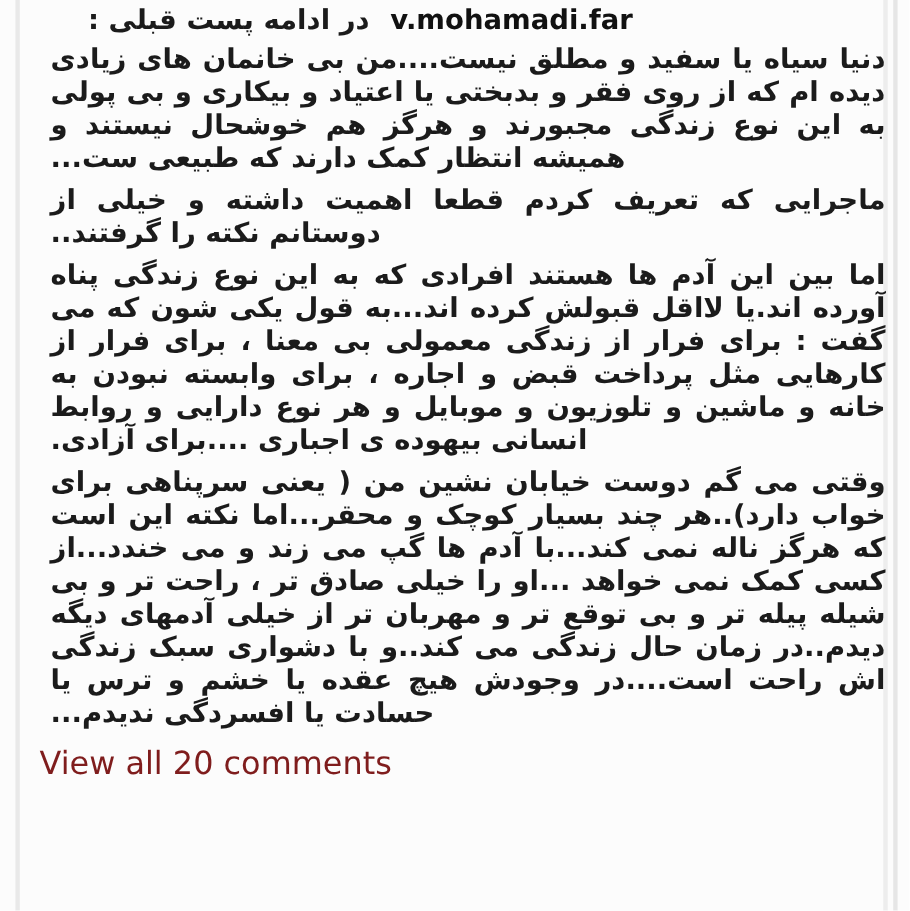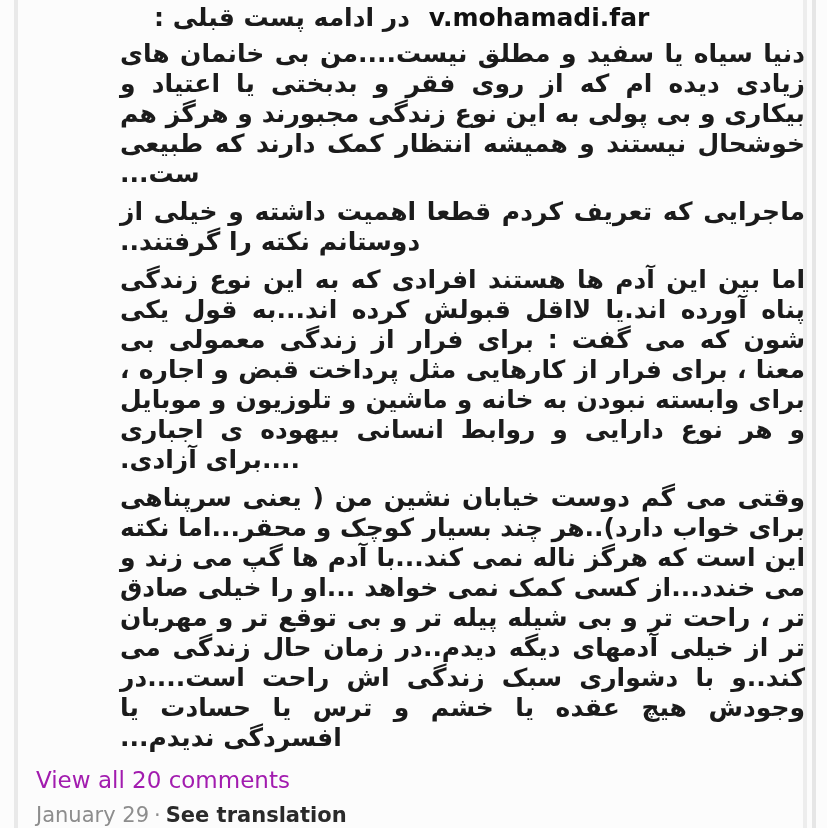--- a/index.html
+++ b/index.html
@@ -17,21 +17,21 @@
     bottom: 0;
     width: 4px;
     background: #e9e9e9;
   }
   .edge-left  { left: 14px; }
   .edge-right-inner { left: 803px; background: #ededed; }
   .edge-right-outer { left: 812px; background: #e6e6e6; }
 
   .caption {
     position: relative;
-    padding: 3px 22px 0 120px;
+    padding: 3px 22px 0 46px;
   }
   .caption p {
     direction: rtl;
     unicode-bidi: embed;
     text-align: justify;
     text-align-last: left;
     margin: 0 0 8px 0;
     font-size: 25px;
     line-height: 30px;
     font-weight: 600;
@@ -45,22 +45,22 @@
     font-weight: 700;
     color: #111111;
     unicode-bidi: embed;
   }
   .caption .intro {
     margin-right: 10px; 
   }
 
   .comments-link {
     margin: 14px 16px 0 36px;
-    font-size: 23px;
-    color: #a21caf;
+    font-size: 29px;
+    color: #7f1d1d;
     width: fit-content;
   }
   .meta-row {
     margin: 10px 0 0 36px;
     font-size: 21px;
     color: #8d8d8d;
   }
   .meta-row .sep { margin: 0 5px; color: #8d8d8d; }
   .meta-row .translate {
     color: #2a2a2a;
@@ -82,17 +82,14 @@
       <span class="intro">در ادامه پست قبلی :</span>
     </p>
     <p>دنیا سیاه یا سفید و مطلق نیست....من بی خانمان های زیادی دیده ام که از روی فقر و بدبختی یا اعتیاد و بیکاری و بی پولی به این نوع زندگی مجبورند و هرگز هم خوشحال نیستند و همیشه انتظار کمک دارند که طبیعی ست...</p>
     <p>ماجرایی که تعریف کردم قطعا اهمیت داشته و خیلی از دوستانم نکته را گرفتند..</p>
     <p>اما بین این آدم ها هستند افرادی که به این نوع زندگی پناه آورده اند.یا لااقل قبولش کرده اند...به قول یکی شون که می گفت : برای فرار از زندگی معمولی بی معنا ، برای فرار از کارهایی مثل پرداخت قبض و اجاره ، برای وابسته نبودن به خانه و ماشین و تلوزیون و موبایل و هر نوع دارایی  و روابط انسانی بیهوده ی اجباری ....برای آزادی.</p>
     <p>وقتی می گم دوست خیابان نشین من ( یعنی سرپناهی برای خواب دارد)..هر چند بسیار کوچک و محقر...اما نکته این است که هرگز ناله نمی کند...با آدم ها گپ می زند و می خندد...از کسی کمک نمی خواهد ...او را خیلی صادق تر ، راحت تر و بی شیله پیله تر و بی توقع تر و مهربان تر از خیلی آدمهای دیگه دیدم..در زمان حال زندگی می کند..و با دشواری سبک زندگی اش راحت است....در وجودش هیچ عقده یا خشم و ترس یا حسادت یا افسردگی ندیدم...</p>
   </div>
 
   <div class="comments-link">View all 20 comments</div>
 
-  <div class="meta-row">
-    <span class="date">January 29</span><span class="sep">·</span><span class="translate">See translation</span>
-  </div>
 
 </div>
 
 </body></html>

